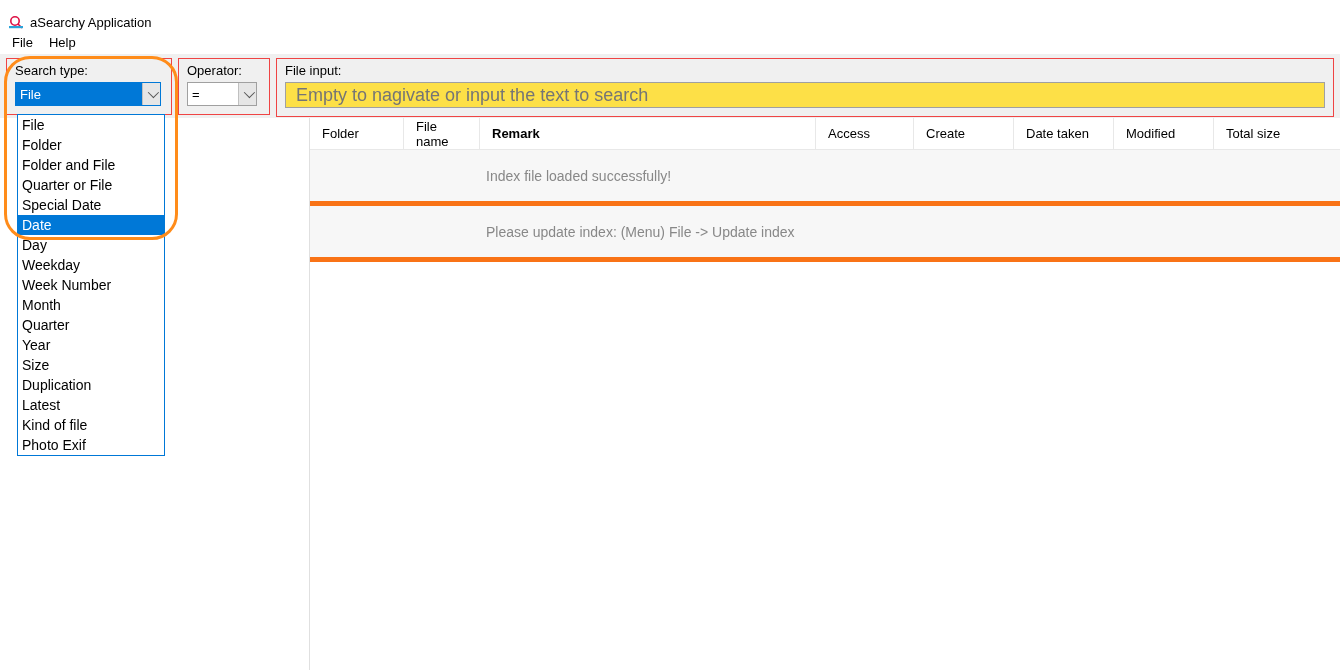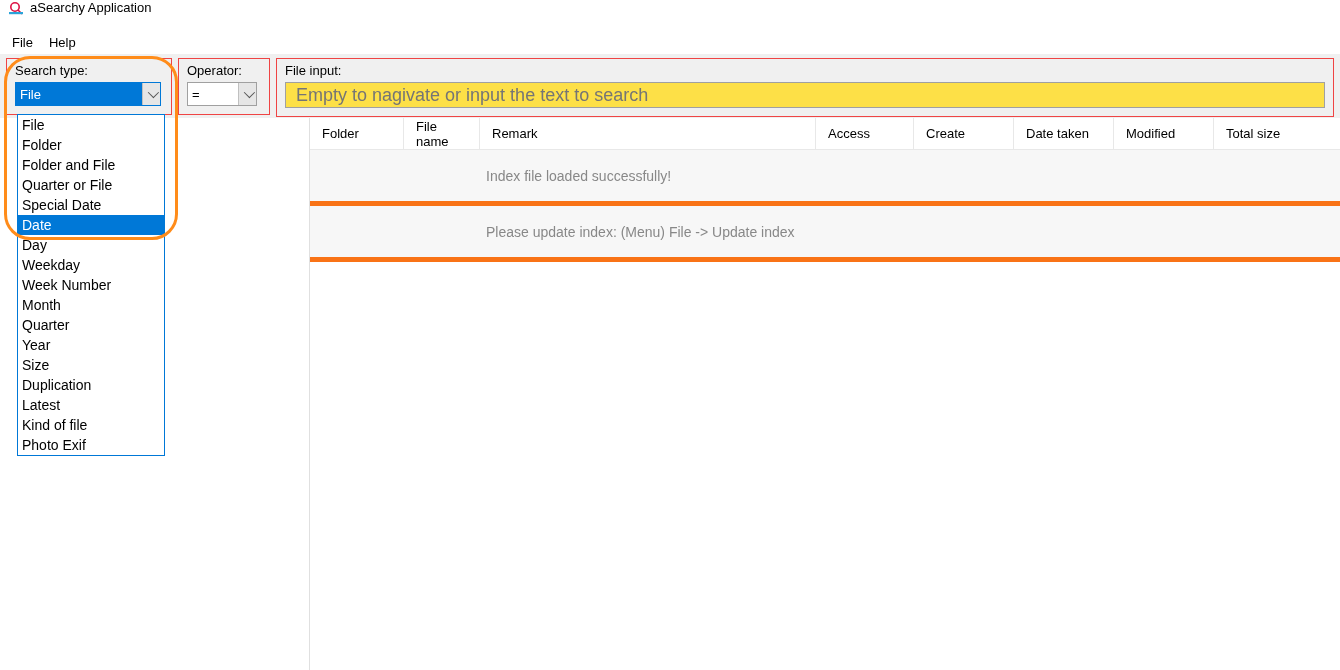--- a/index.html
+++ b/index.html
@@ -9,21 +9,21 @@
     font-size: 13px;
     background: #fff;
     color: #000;
     width: 1340px;
     height: 670px;
     overflow: hidden;
     position: relative;
   }
   .titlebar {
     display: flex;
-    align-items: flex-start;
+    align-items: flex-end;
     height: 30px;
     padding: 0 8px;
     background: #fff;
   }
   .app-icon {
     width: 16px;
     height: 16px;
     margin-right: 6px;
   }
   .app-title {
@@ -165,21 +165,21 @@
   .th {
     padding: 0 12px;
     font-size: 13px;
     border-right: 1px solid #e8e8e8;
     height: 100%;
     display: flex;
     align-items: center;
   }
   .th-folder   { width: 94px; }
   .th-filename { width: 76px; }
-  .th-remark   { width: 336px; }
+  .th-remark   { width: 336px; font-weight: bold; }
   .th-access   { width: 98px; }
   .th-create   { width: 100px; }
   .th-datetaken{ width: 100px; }
   .th-modified { width: 100px; }
   .th-totalsize{ flex: 1; border-right: none; }
 
   .msg-row {
     height: 56px;
     display: flex;
     align-items: center;

